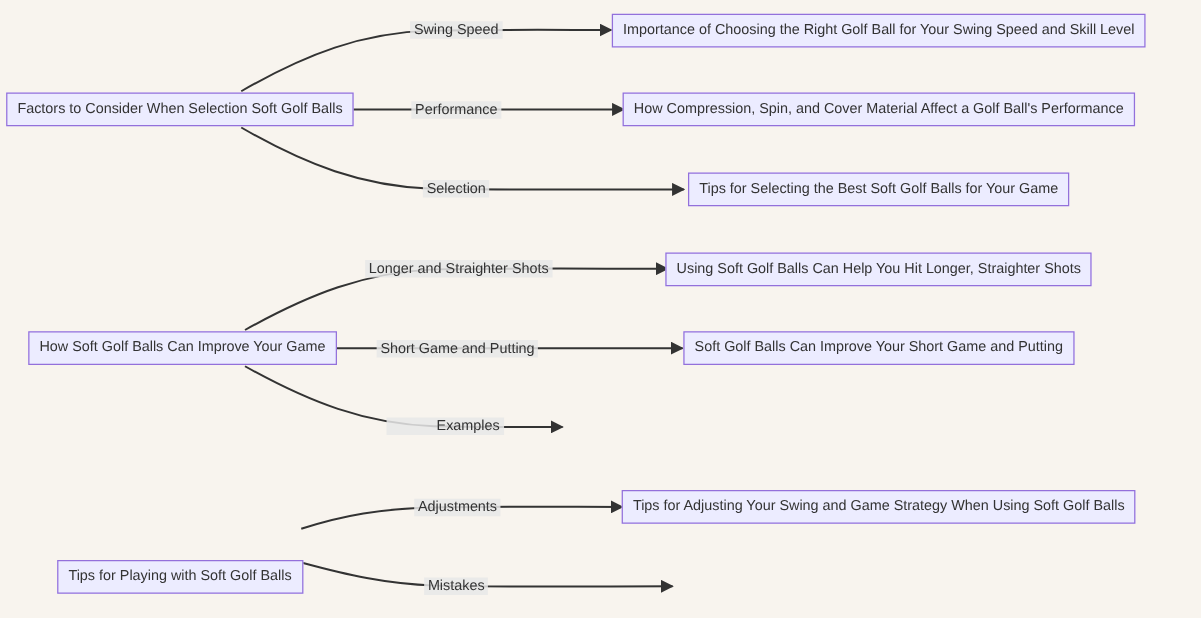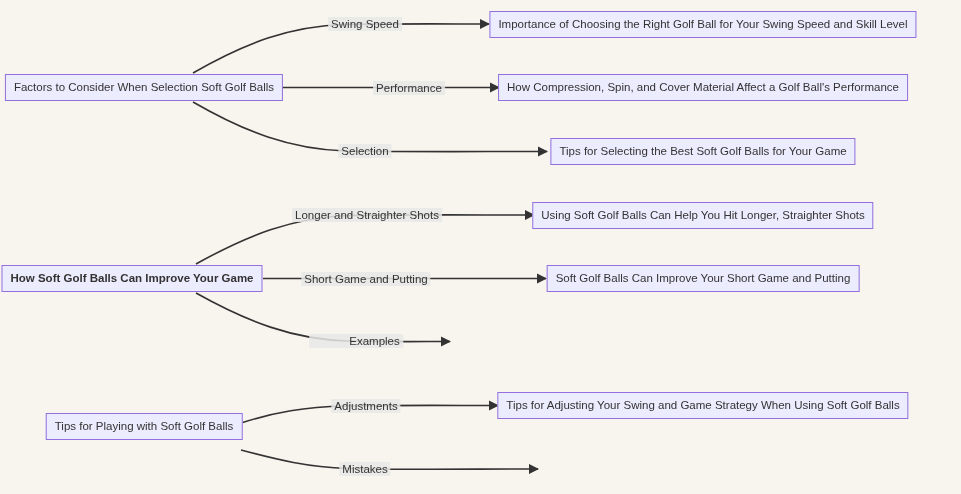--- a/index.html
+++ b/index.html
@@ -36,34 +36,34 @@
     transform: translate(-50%, -50%);
     background: rgba(232,232,232,0.85);
     color: #333333;
     font-size: 11.5px;
     padding: 1px 3px;
     white-space: nowrap;
     z-index: 1;
   }
   
   .n-root1 { left: 144px; top: 74px;  min-width: 267px; }
-  .n-root2 { left: 132px; top: 265px; min-width: 235px; font-weight: bold; }
-  .n-root3 { left: 144px; top: 413px; min-width: 192px; }
+  .n-root2 { left: 146px; top: 265px; min-width: 235px; }
+  .n-root3 { left: 144px; top: 448px; min-width: 192px; }
   
   .n-t11 { left: 703px; top: 11px;  min-width: 417px; }
   .n-t12 { left: 703px; top: 74px;  min-width: 400px; }
   .n-t13 { left: 703px; top: 138px; min-width: 300px; }
   .n-t21 { left: 703px; top: 202px; min-width: 329px; }
   .n-t22 { left: 703px; top: 265px; min-width: 303px; }
   .n-t23 { left: 703px; top: 327px; min-width: 497px; }
   .n-t31 { left: 703px; top: 392px; min-width: 400px; }
   .n-t32 { left: 703px; top: 455px; min-width: 321px; }
   
   .l-11 { left: 365px; top: 24px; }
-  .l-12 { left: 365px; top: 88px; margin-left: 44px; }
+  .l-12 { left: 365px; top: 88px; }
   .l-13 { left: 365px; top: 151px; }
   .l-21 { left: 367px; top: 215px; }
   .l-22 { left: 366px; top: 279px; }
   .l-23 { left: 356px; top: 341px; padding-left: 40px; }
   .l-31 { left: 366px; top: 406px; }
   .l-32 { left: 365px; top: 469px; }
 </style>
 </head>
 <body>
 

